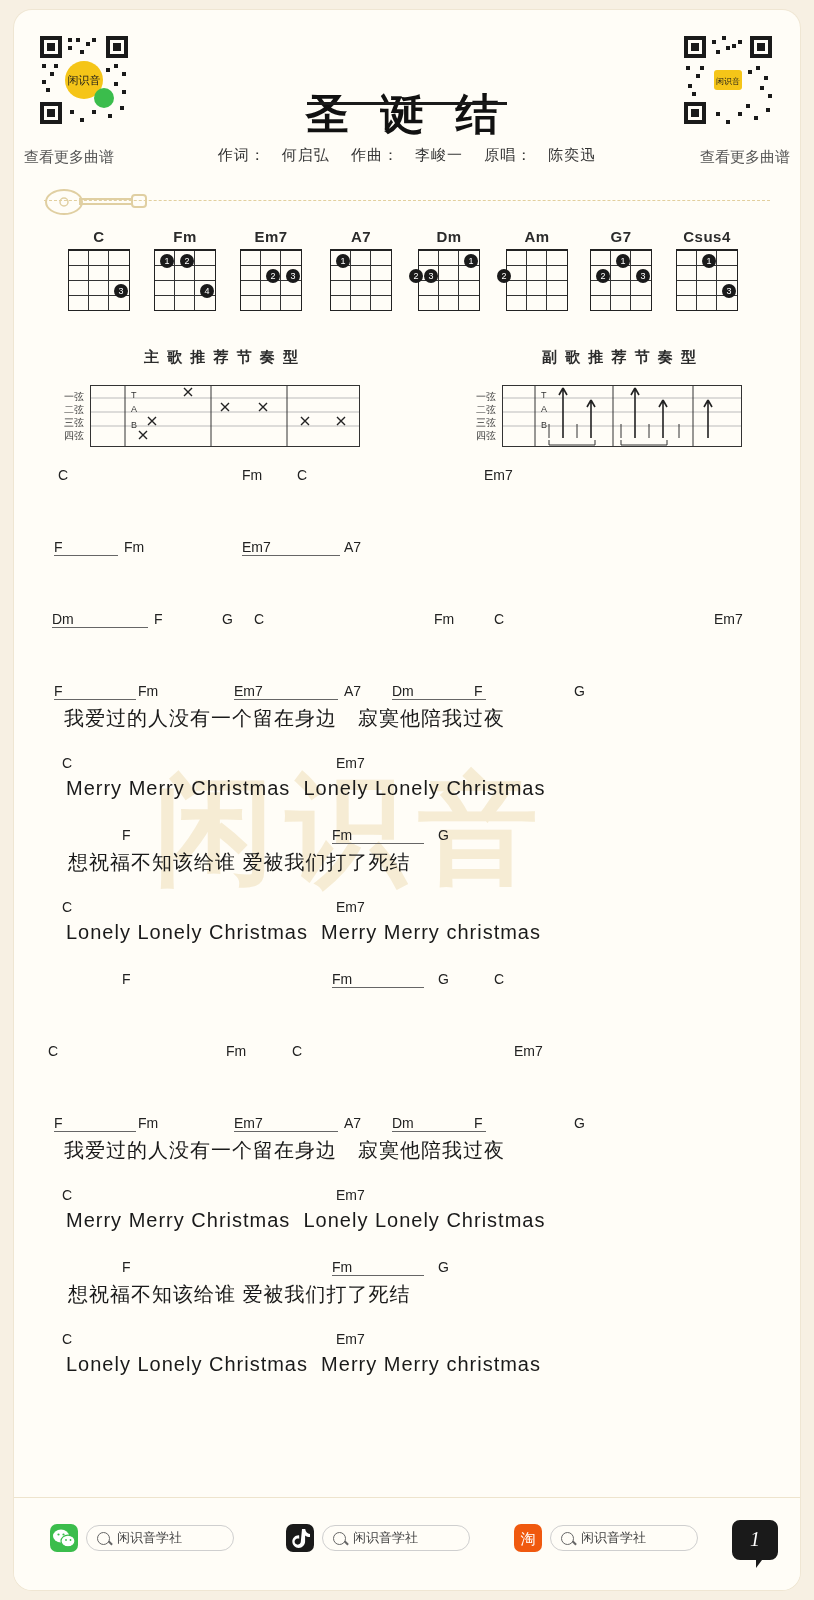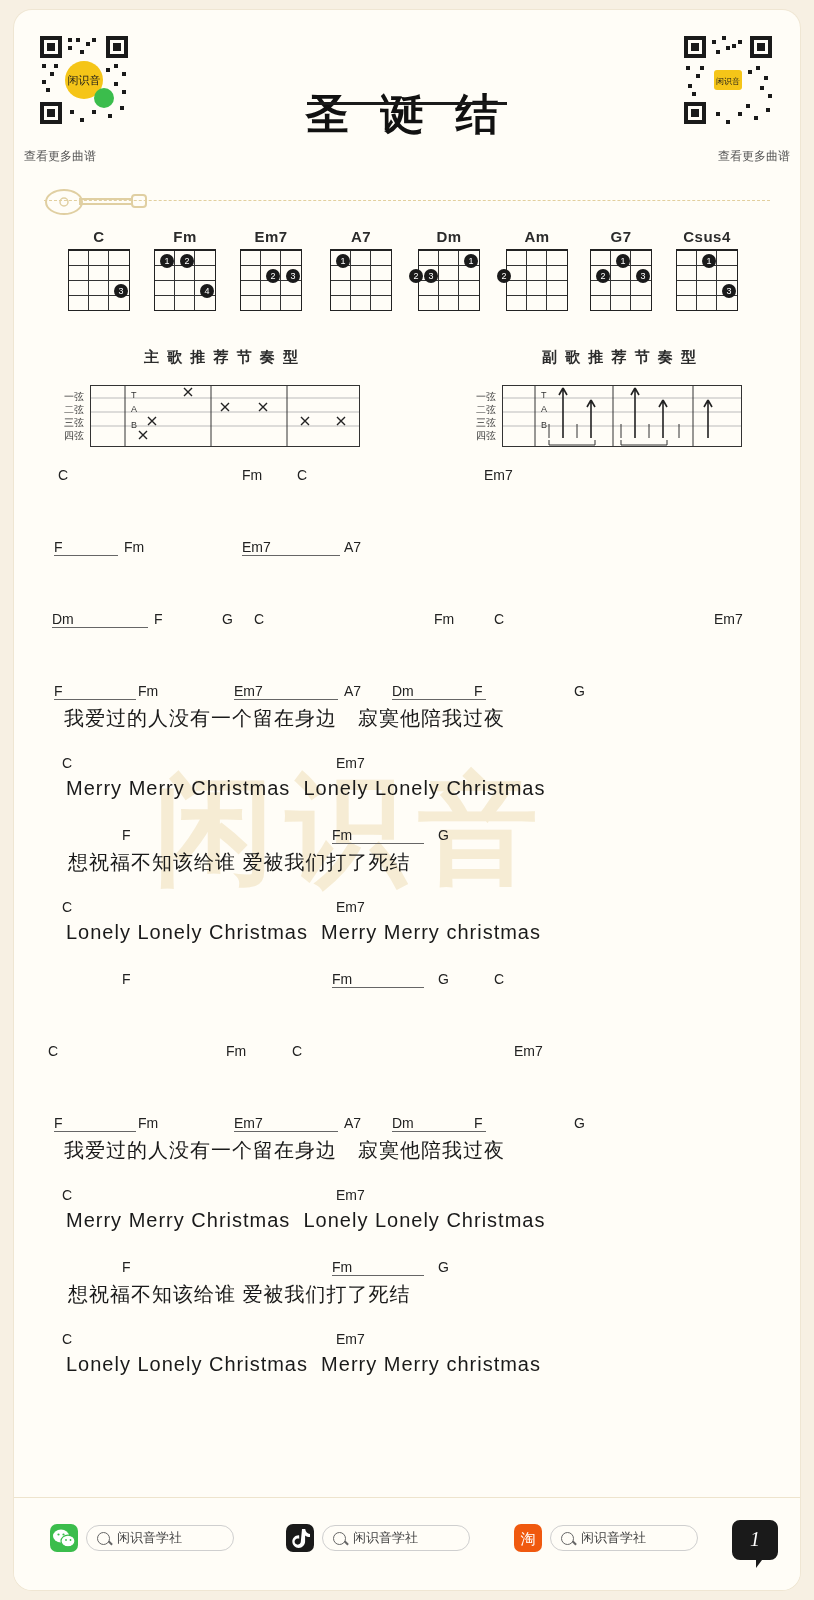--- a/index.html
+++ b/index.html
@@ -21,21 +21,21 @@
   }
   
   .header{position:relative;height:170px;}
   .qr-left{
     position:absolute;left:22px;top:22px;width:96px;height:96px;
   }
   .qr-right{
     position:absolute;right:24px;top:22px;width:96px;height:96px;
   }
   .qr-caption{
-    position:absolute;font-size:12px;color:#555;white-space:nowrap;
+    position:absolute;font-size:15px;color:#555;white-space:nowrap;
   }
   .qr-caption.left{left:10px;top:138px;}
   .qr-caption.right{right:10px;top:138px;}
   .title{
     position:absolute;left:0;right:0;top:38px;text-align:center;
     font-size:43px;font-weight:bold;letter-spacing:10px;color:#111;margin-top:38px;
   }
   .title-underline{
     position:absolute;left:50%;transform:translateX(-50%);
     top:92px;width:200px;height:3px;background:#1b1b1b;
@@ -218,20 +218,25 @@
             <rect x="86" y="76" width="4" height="4"></rect>
         </g>
         <rect x="34" y="38" width="28" height="20" rx="3" fill="#f5c518"></rect>
         <text x="48" y="52" font-size="8" text-anchor="middle" fill="#1a1a1a" font-family="sans-serif">闲识音</text>
       </svg>
     </div>
     <div class="qr-caption right">查看更多曲谱</div>
 
     <div class="title">圣 诞 结</div>
     <div class="title-underline"></div>
+    <div class="credits">
+      <span>作词：</span><span>何启弘</span>
+      <span>作曲：</span><span>李峻一</span>
+      <span>原唱：</span><span>陈奕迅</span>
+    </div>
   </div>
 
   <div class="uke-icon">
     <svg width="110" height="34" viewBox="0 0 110 34">
       <ellipse cx="22" cy="20" rx="18" ry="12" fill="none" stroke="#e0cfa2" stroke-width="2"></ellipse>
       <circle cx="22" cy="20" r="4" fill="none" stroke="#e0cfa2" stroke-width="1.5"></circle>
       <rect x="38" y="17" width="52" height="5" fill="none" stroke="#e0cfa2" stroke-width="2"></rect>
       <rect x="90" y="13" width="14" height="12" rx="3" fill="none" stroke="#e0cfa2" stroke-width="2"></rect>
     </svg>
   </div>

